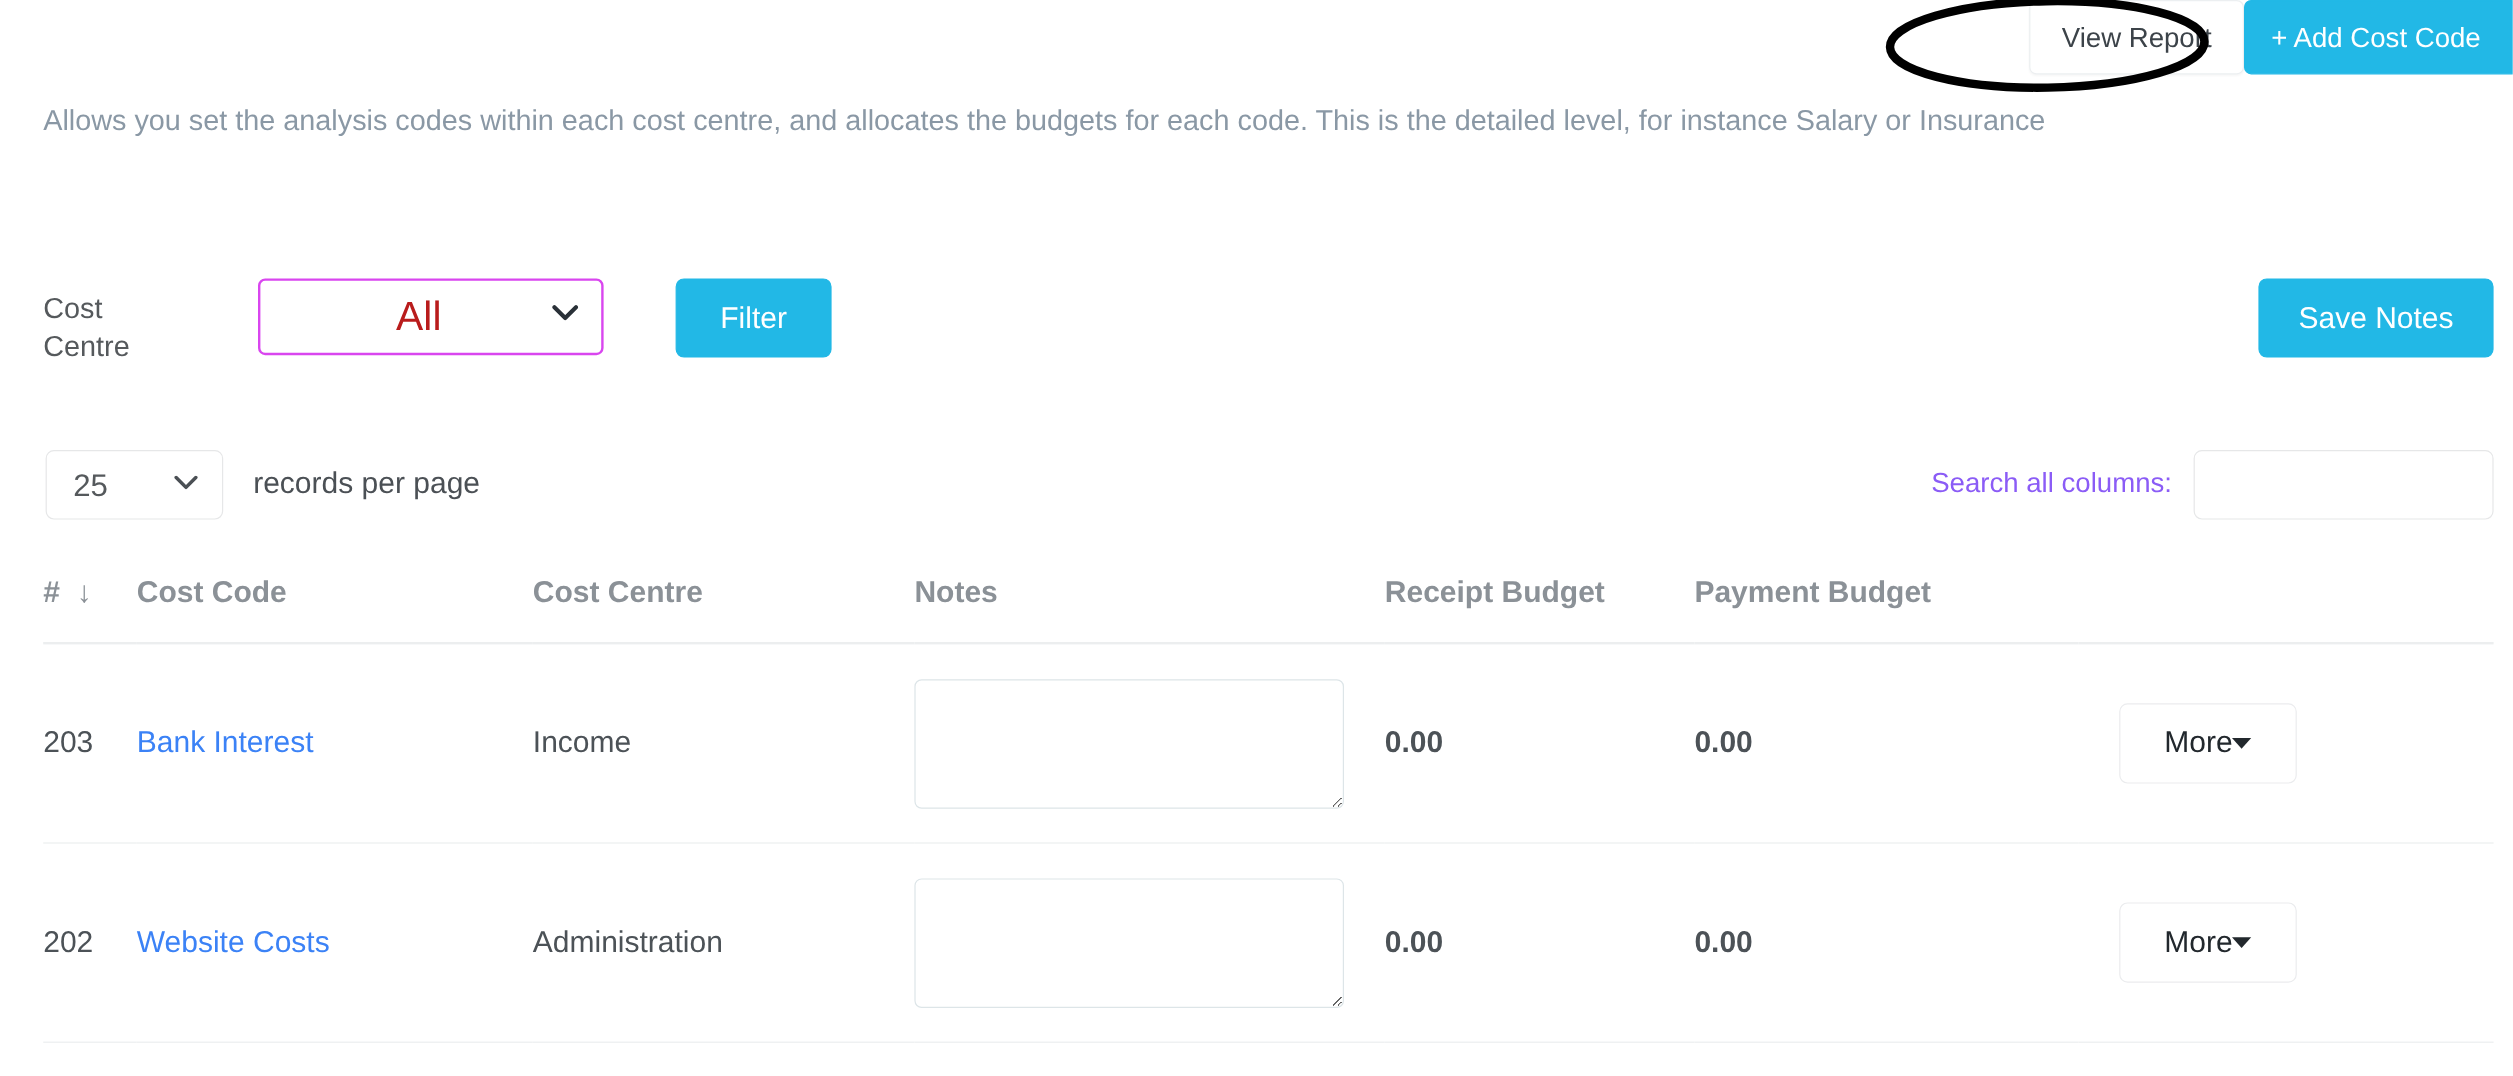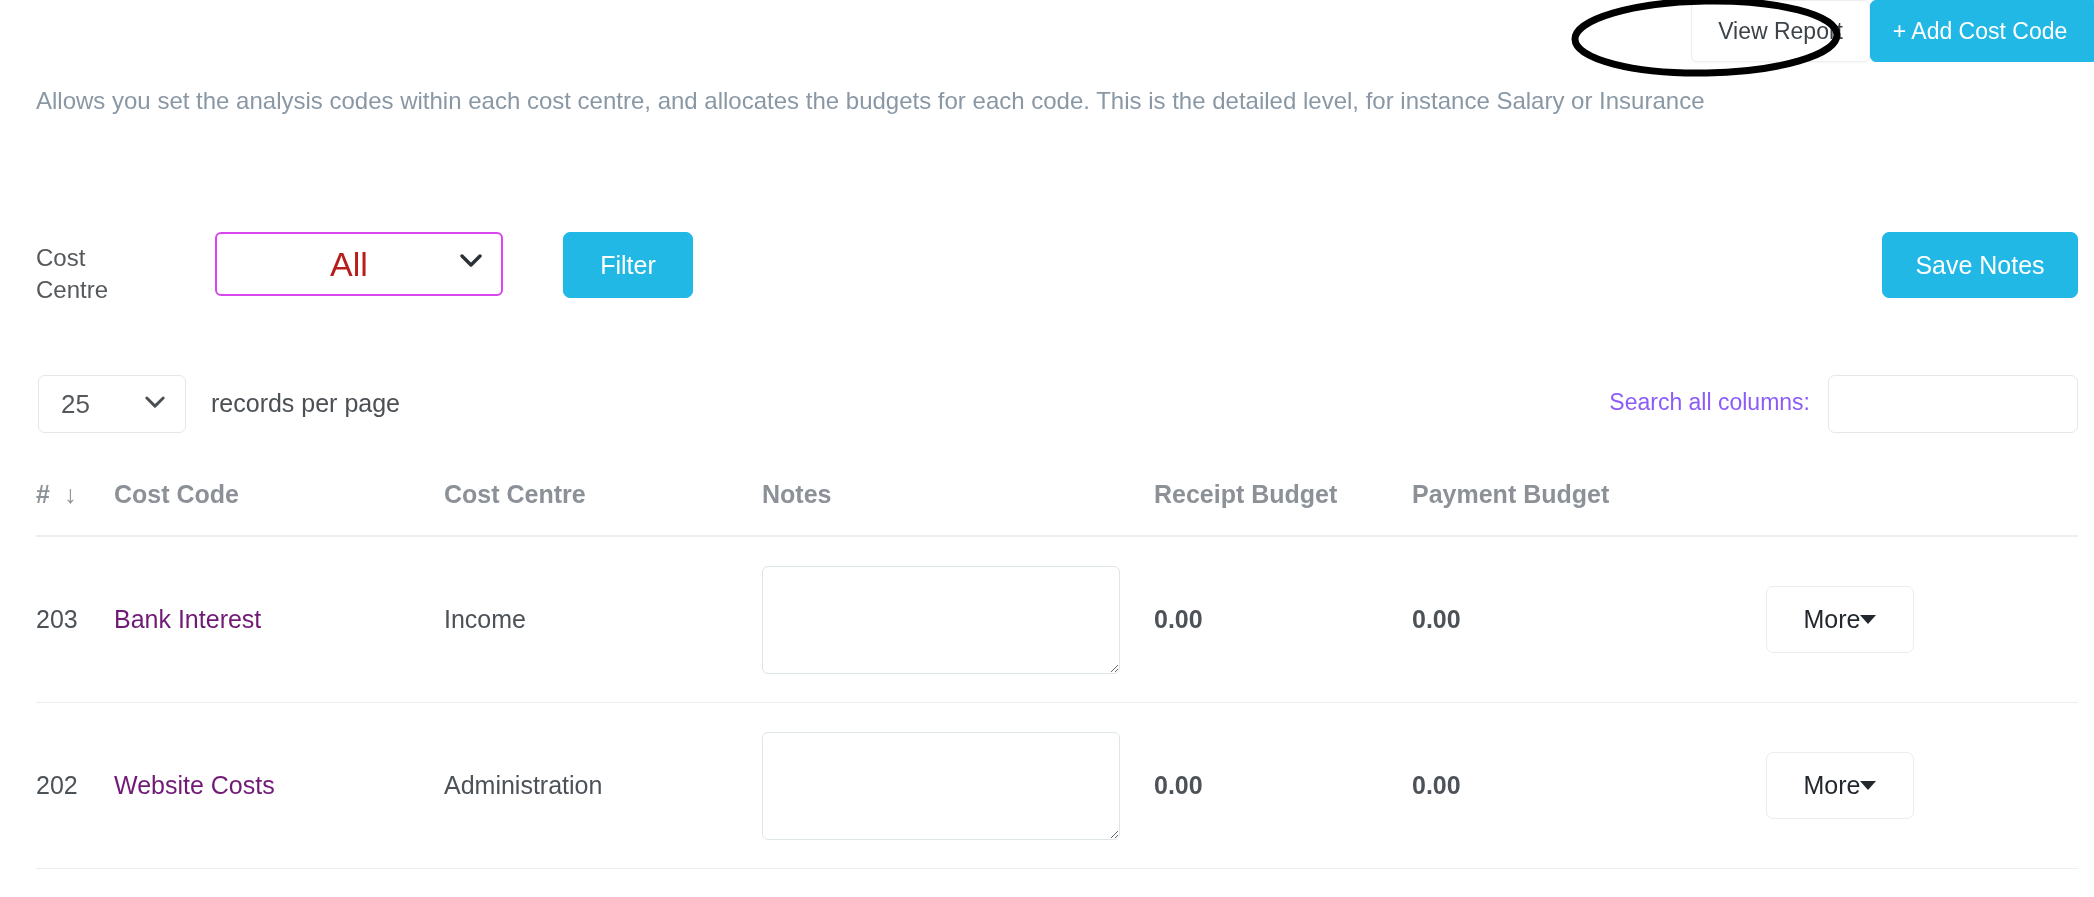--- a/index.html
+++ b/index.html
@@ -237,21 +237,21 @@
   .col-actions  { width: 346px; }
 
   .sort-arrow {
     display: inline-block;
     margin-left: 14px;
     font-weight: normal;
     font-size: 25px;
     color: #8b9197;
   }
   .cell-link {
-    color: #701a75;
+    color: #3b82f6;
     text-decoration: none;
     cursor: pointer;
     margin-top: 36px;
   }
   .budget-value { font-weight: bold; color: #4c5257; }
 
   .notes-textarea {
     width: 358px;
     height: 108px;
     border: 1px solid #dde5e8;

